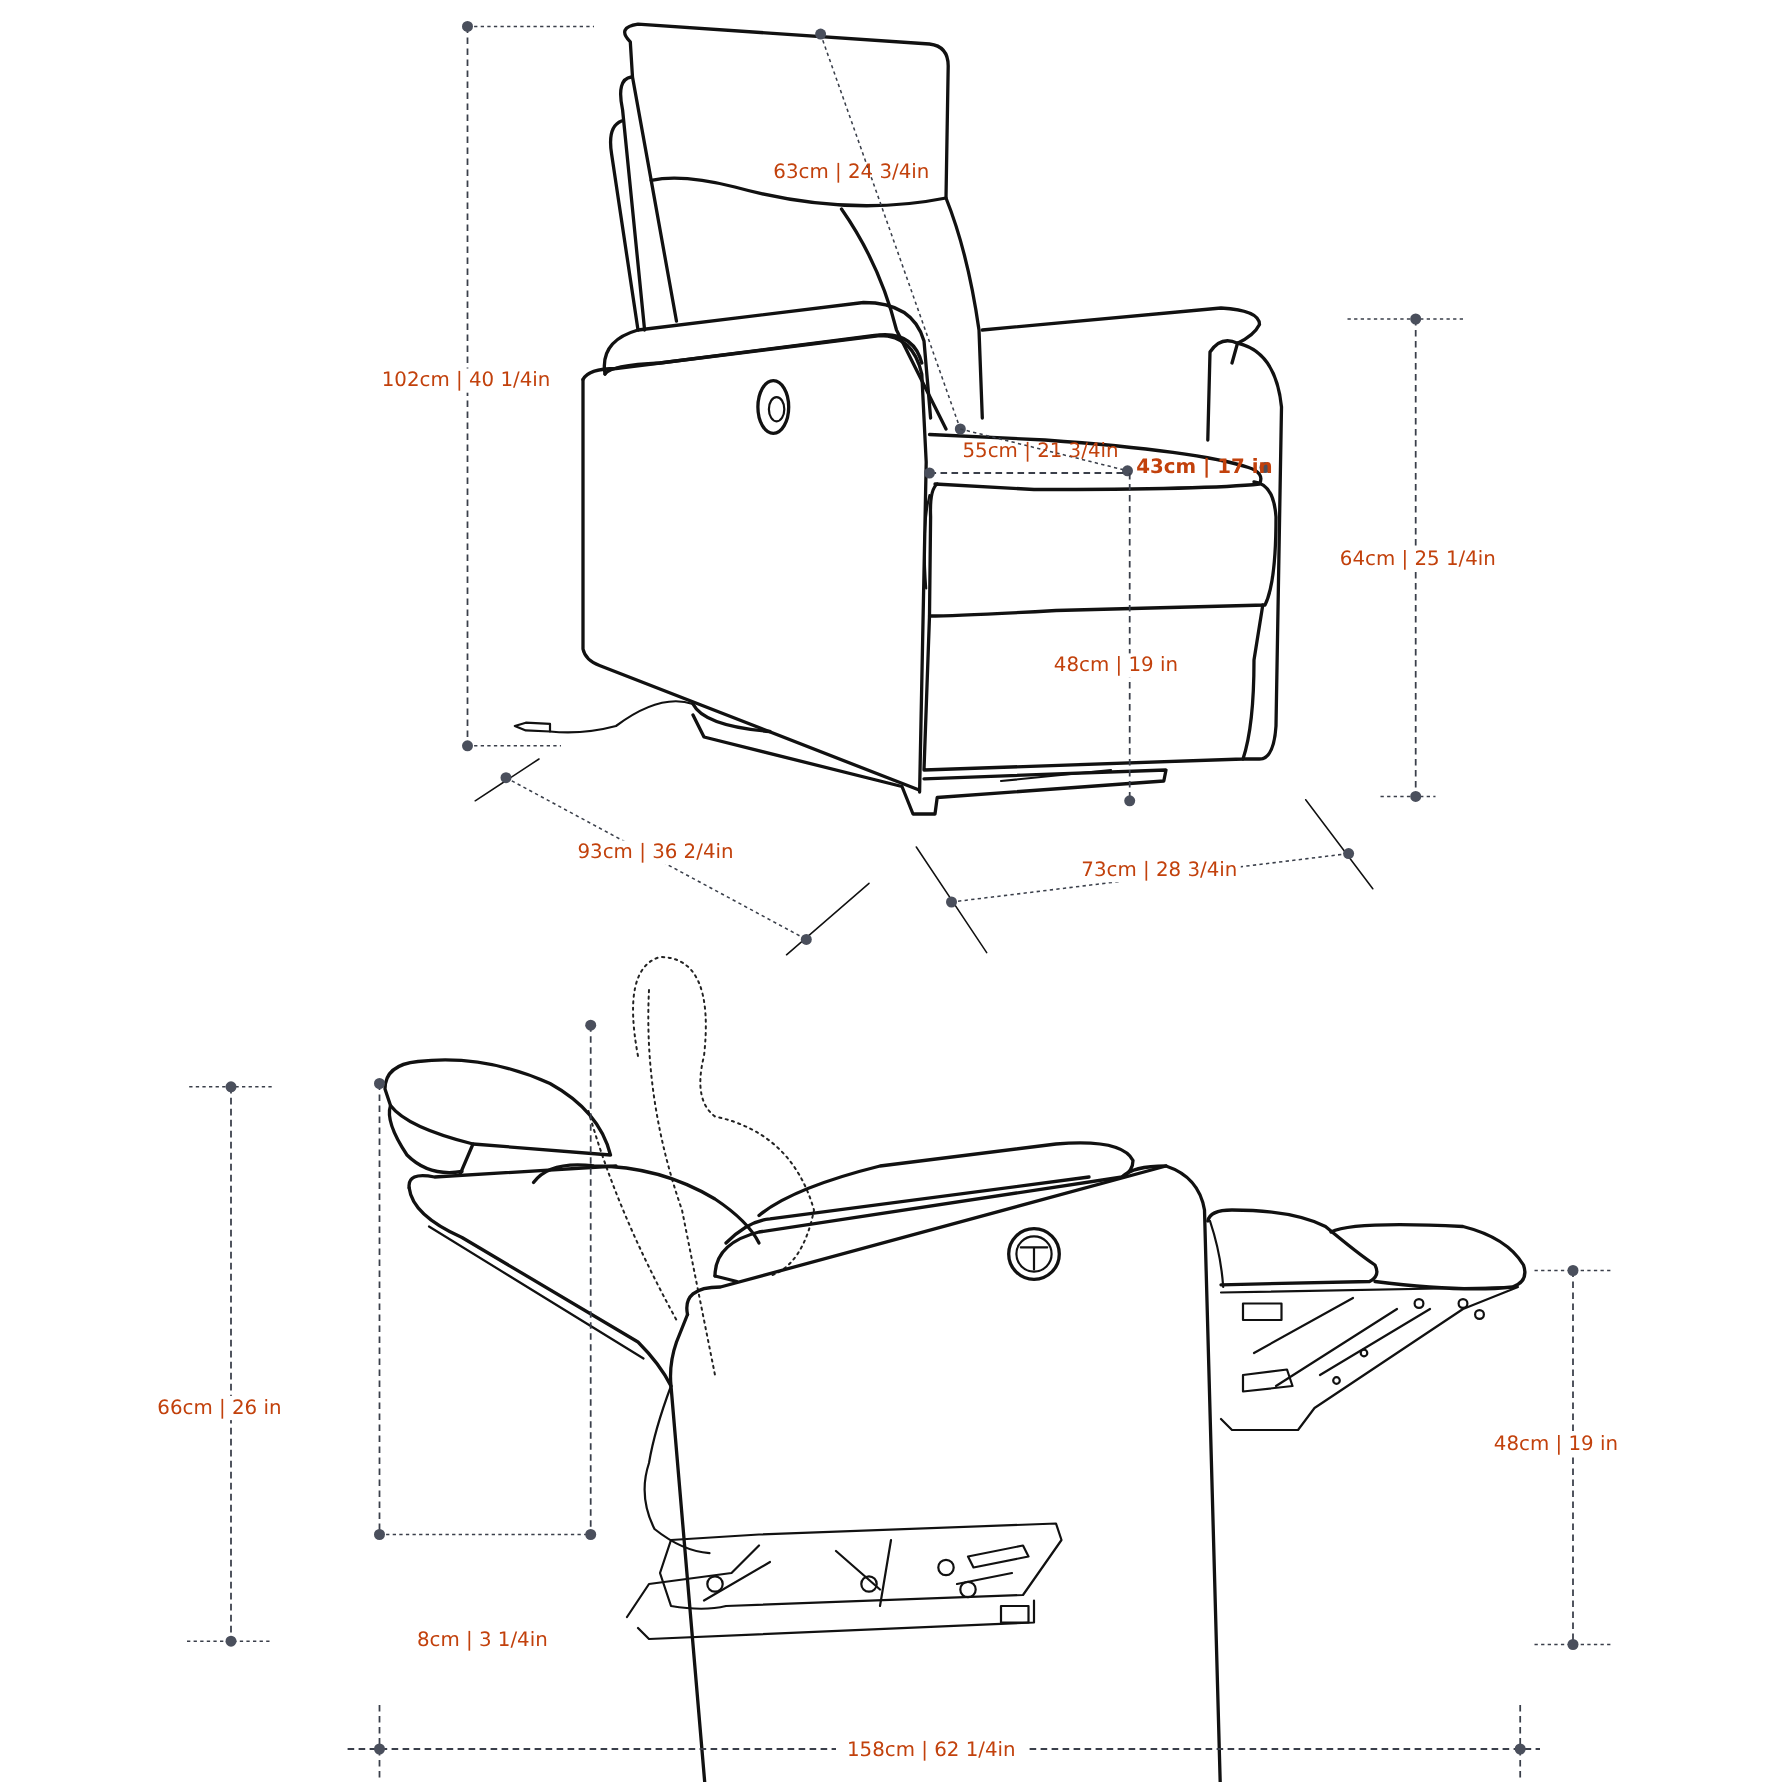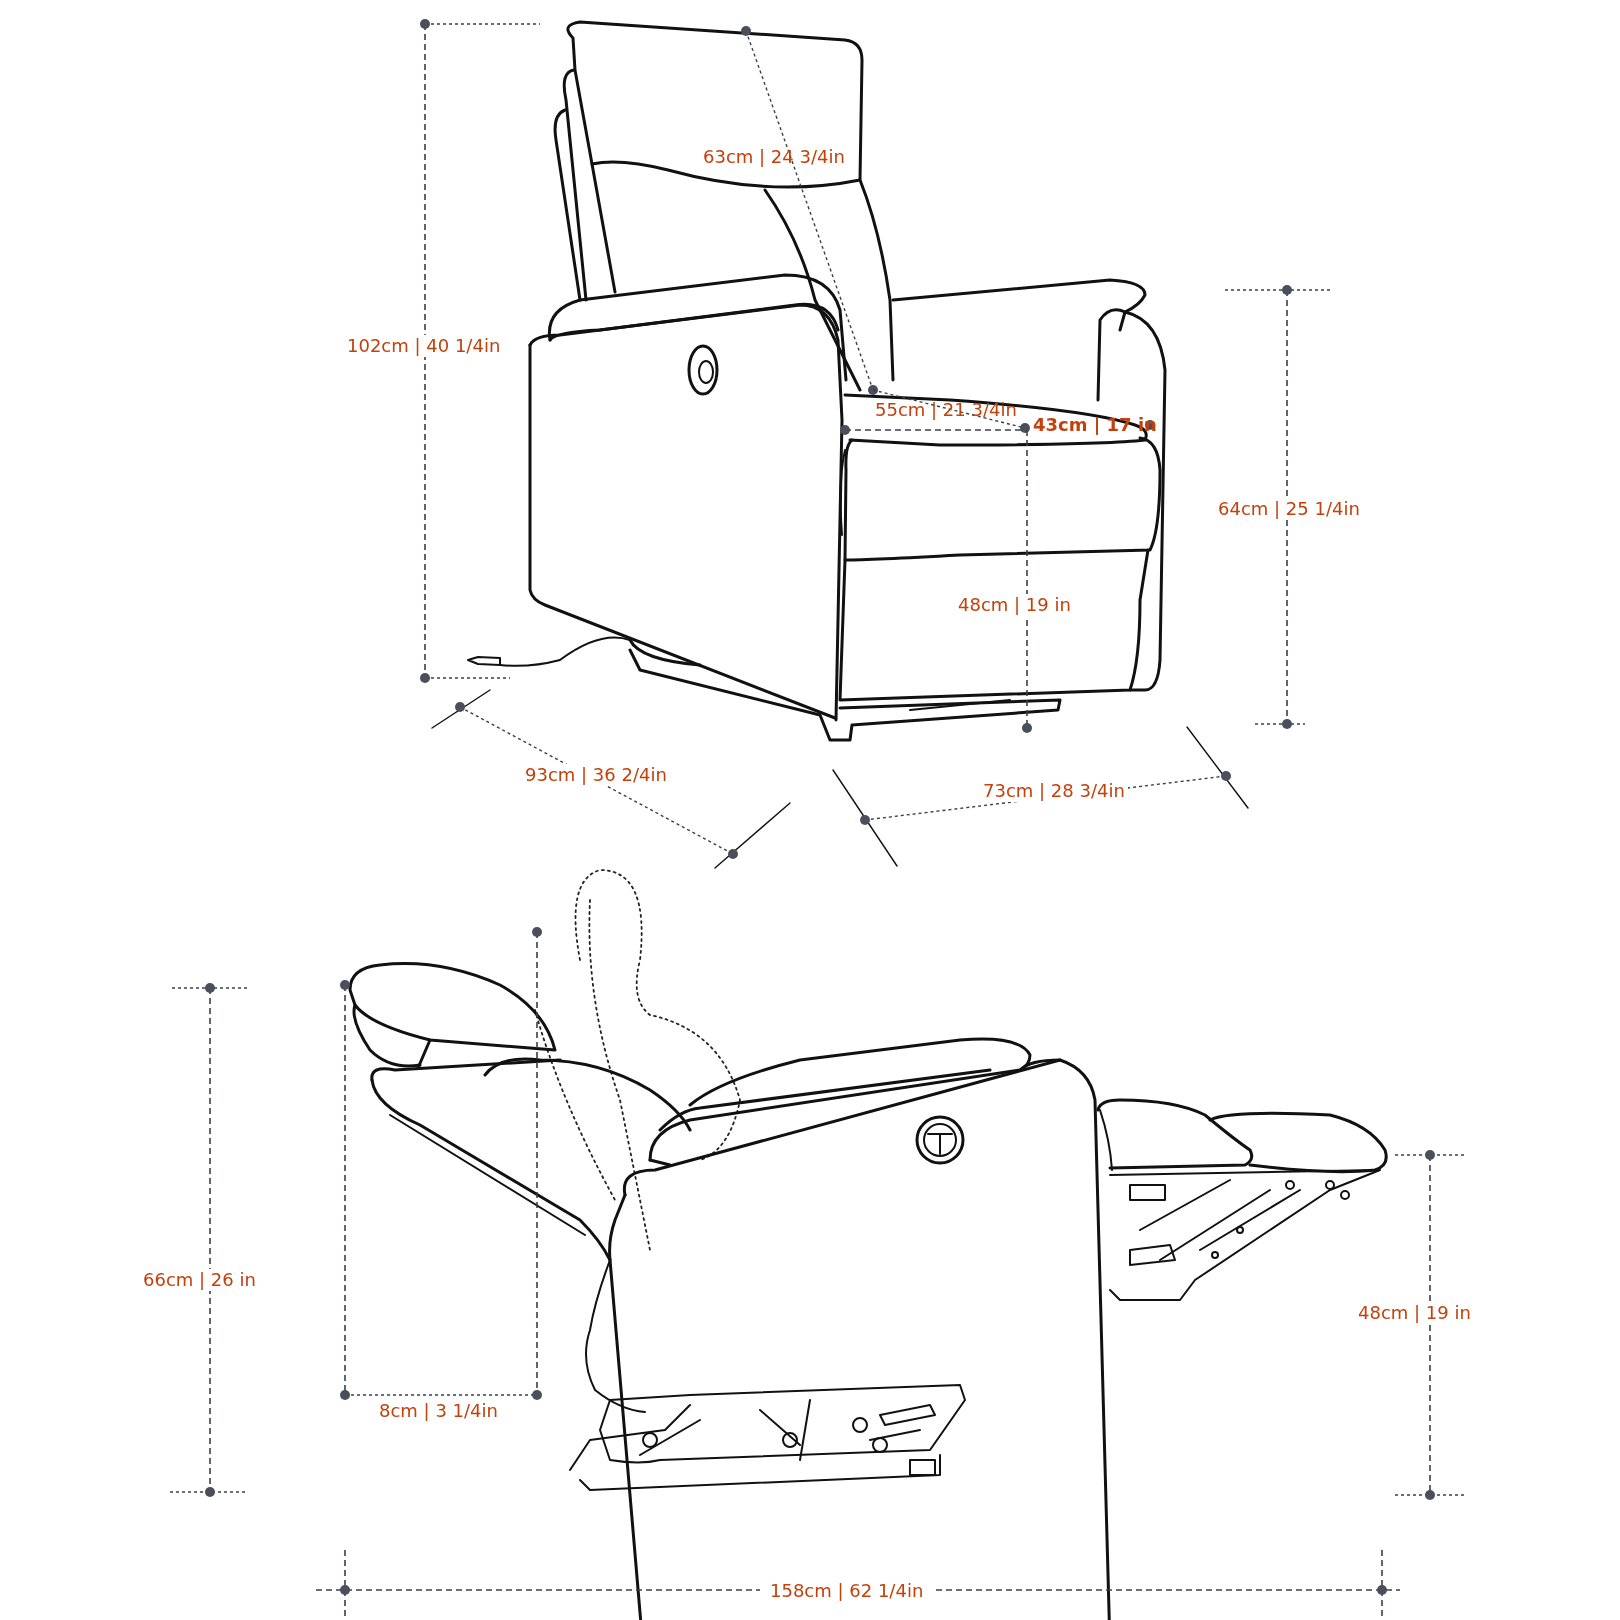--- a/index.html
+++ b/index.html
@@ -197,15 +197,15 @@
 <div class="lbl" style="left:344px; top:335px;">102cm | 40 1/4in</div>
 <div class="lbl nobg" style="left:700px; top:146px;">63cm | 24 3/4in</div>
 <div class="lbl nobg" style="left:872px; top:399px;">55cm | 21 3/4in</div>
 <div class="lbl bold" style="left:1030px; top:414px;">43cm | 17 in</div>
 <div class="lbl" style="left:1215px; top:498px;">64cm | 25 1/4in</div>
 <div class="lbl" style="left:955px; top:594px;">48cm | 19 in</div>
 <div class="lbl" style="left:522px; top:764px;">93cm | 36 2/4in</div>
 <div class="lbl" style="left:980px; top:780px;">73cm | 28 3/4in</div>
 
 <div class="lbl" style="left:140px; top:1230px;margin-top:39px;">66cm | 26 in</div>
-<div class="lbl" style="left:376px; top:1400px;">8cm | 3 1/4in</div>
+<div class="lbl" style="left:376px; top:1480px;">8cm | 3 1/4in</div>
 <div class="lbl" style="left:1355px; top:1302px;">48cm | 19 in</div>
 <div class="lbl" style="left:760px; top:1580px; padding: 0 10px;">158cm | 62 1/4in</div>
 
 </body></html>

